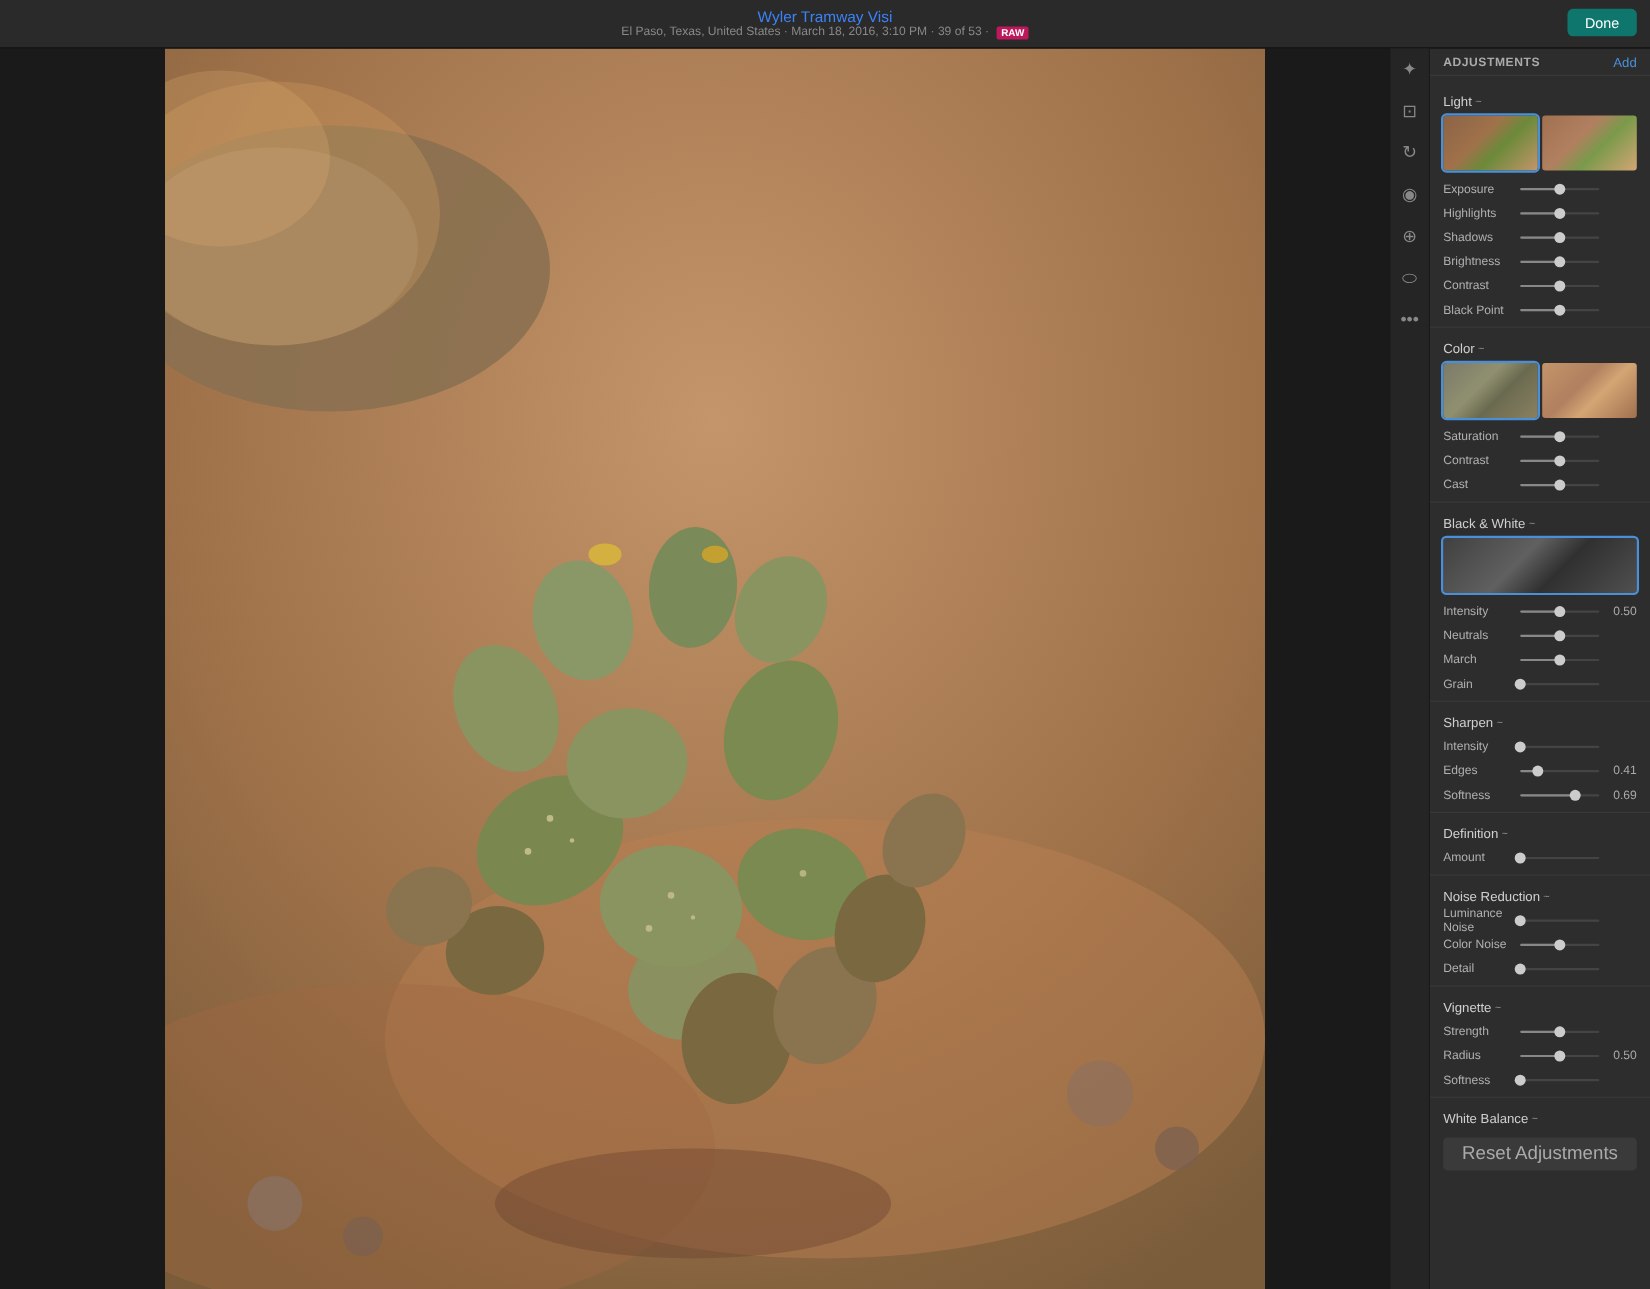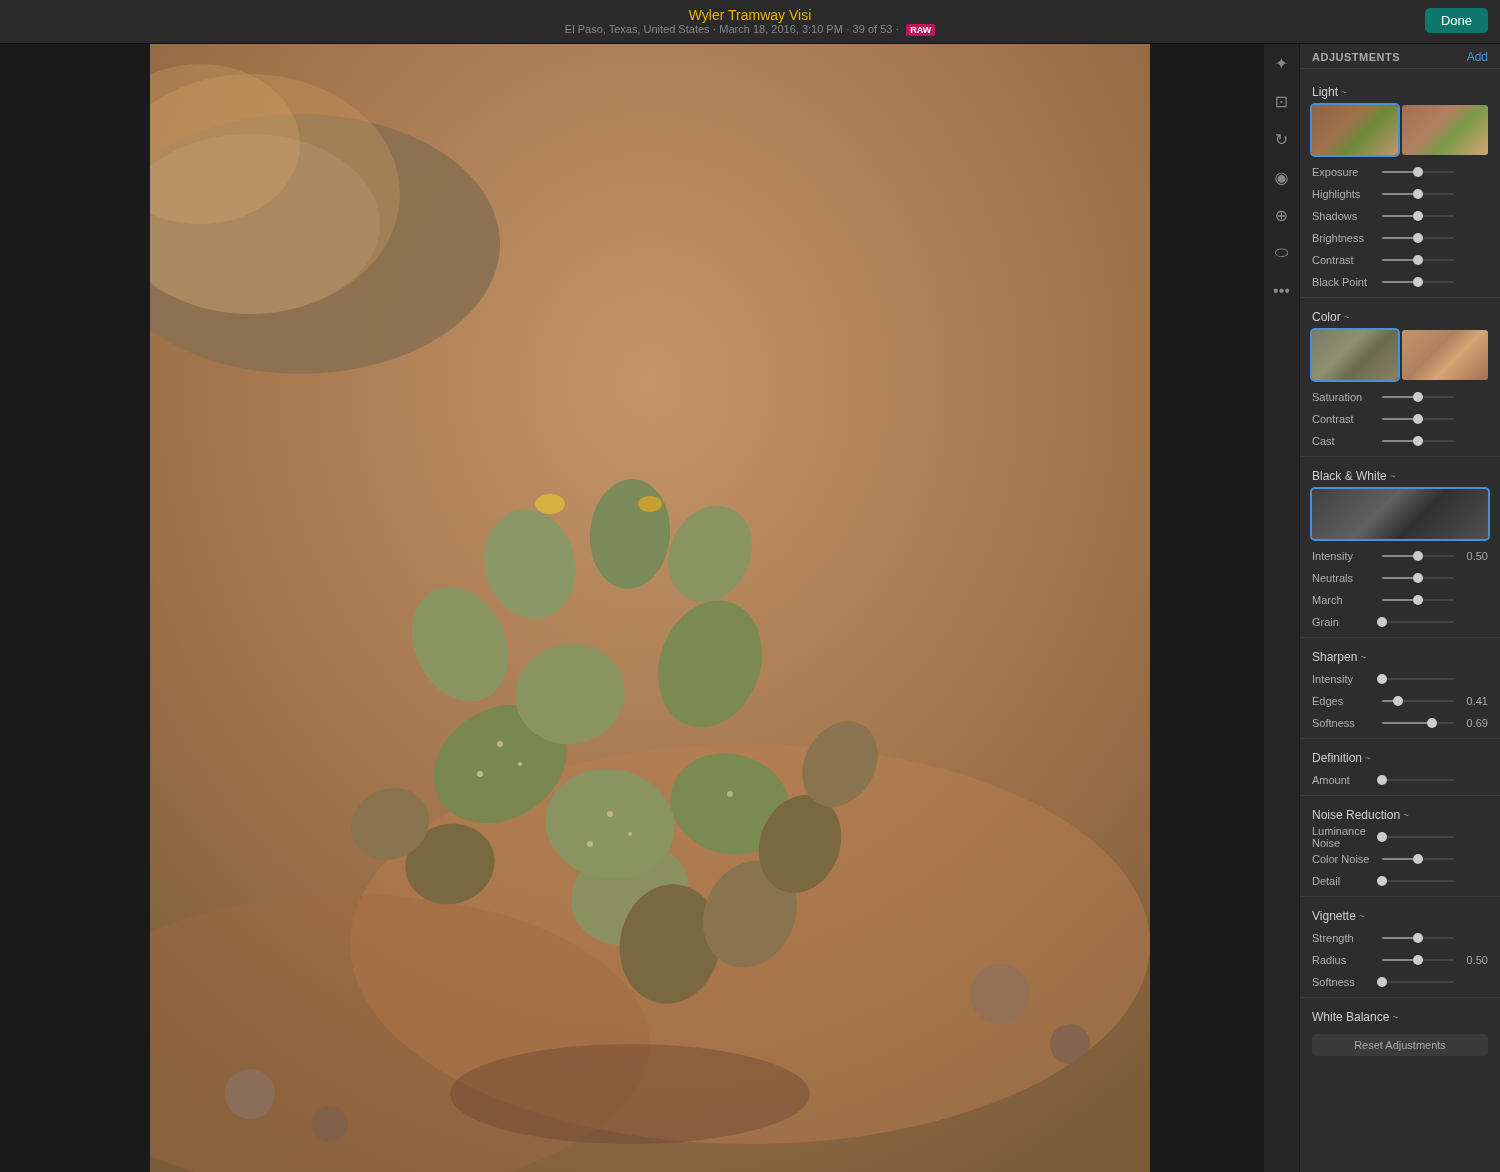--- a/index.html
+++ b/index.html
@@ -21,21 +21,21 @@
       display: flex;
       align-items: center;
       justify-content: center;
       position: relative;
       border-bottom: 1px solid #111;
     }
     #titlebar .title-center {
       text-align: center;
     }
     #titlebar .photo-title {
-      color: #eab308;
+      color: #3b82f6;
       font-size: 14px;
       font-weight: 500;
     }
     #titlebar .photo-meta {
       color: #888;
       font-size: 11px;
     }
     #titlebar .raw-badge {
       display: inline-block;
       background: #be185d;
@@ -243,21 +243,21 @@
       background: #3a3a3a;
       margin: 4px 0;
     }
 
     
     .reset-btn {
       margin: 6px 12px;
       background: #3a3a3a;
       border: none;
       color: #aaa;
-      font-size: 11px;
+      font-size: 17px;
       padding: 5px 0;
       border-radius: 4px;
       width: calc(100% - 24px);
       cursor: pointer;
       text-align: center;
     }
   </style>
 </head>
 <body>
 

